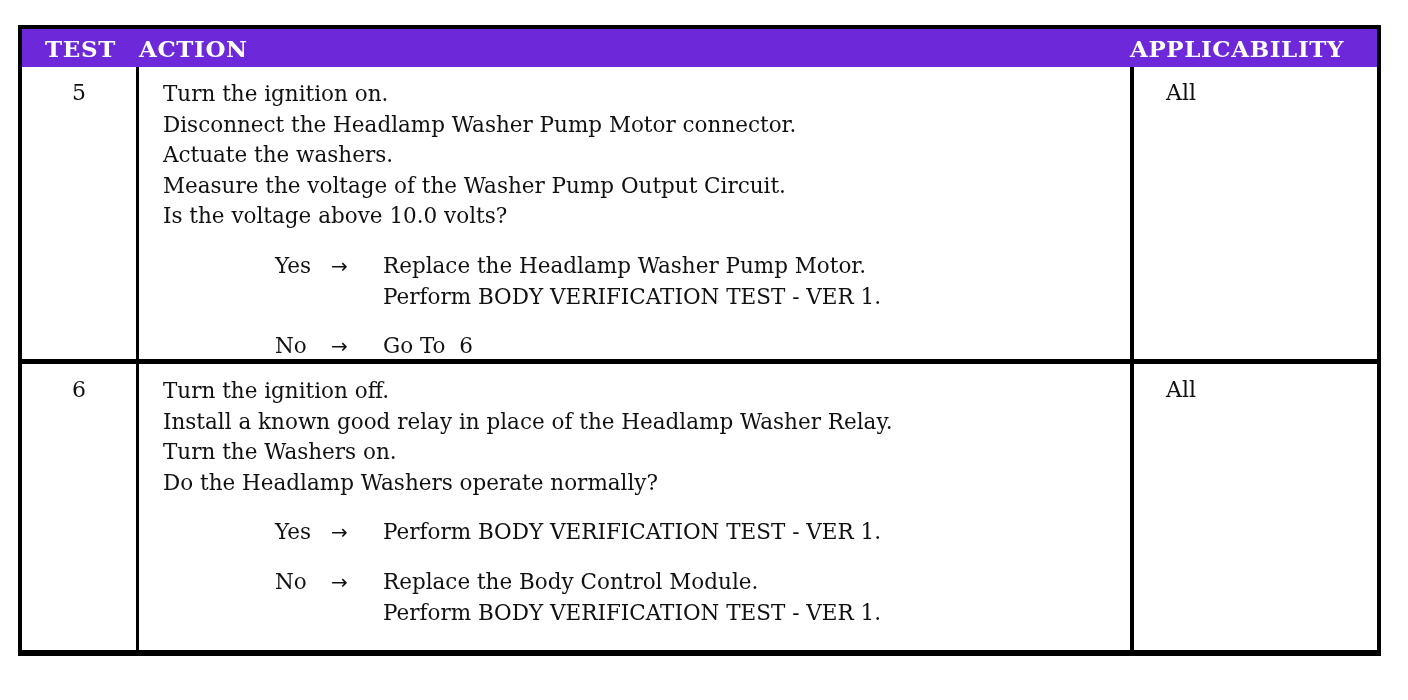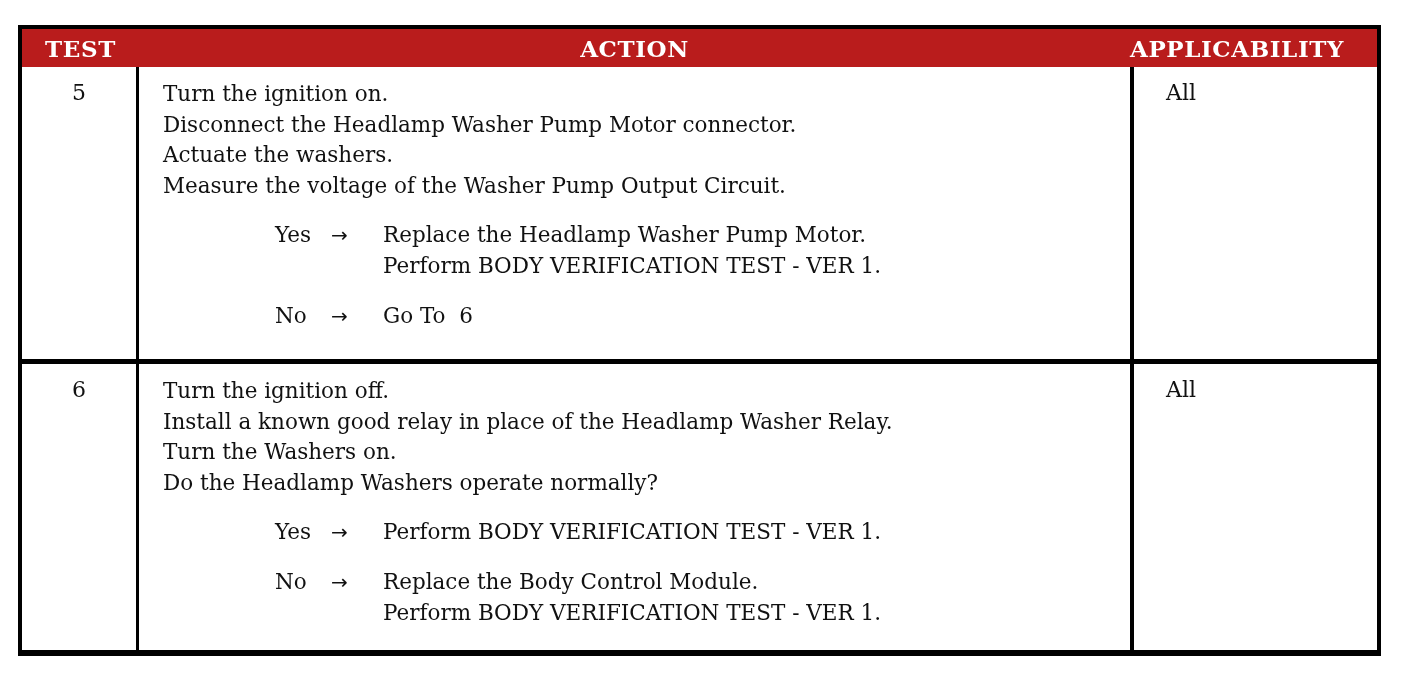--- a/index.html
+++ b/index.html
@@ -21,21 +21,21 @@
     position: absolute;
     left: 18px;
     top: 25px;
     width: 1355px;
     border: 4px solid #000000;
     border-bottom-width: 6px;
     background: #ffffff;
   }
   .thead {
     display: flex;
-    background: #b91c1c;
+    background: #6d28d9;
     color: #ffffff;
     height: 38px;
     align-items: center;
     font-weight: bold;
     font-size: 23px;
     letter-spacing: 0.6px;
   }
   .trow {
     display: flex;
     background: #ffffff;
@@ -103,31 +103,32 @@
   }
 </style>
 </head>
 <body>
 
 <div class="page">
   <div class="diag-table">
 
     <div class="thead">
       <div class="col-test">TEST</div>
-      <div class="col-action" style="text-align:center;">ACTION</div>
+      <div class="col-action" style="">ACTION</div>
       <div class="col-appl">APPLICABILITY</div>
     </div>
 
     <div class="trow row-5">
       <div class="td col-test">5</div>
       <div class="td col-action">
         <div class="action-line">Turn the ignition on.</div>
         <div class="action-line">Disconnect the Headlamp Washer Pump Motor connector.</div>
         <div class="action-line">Actuate the washers.</div>
         <div class="action-line">Measure the voltage of the Washer Pump Output Circuit.</div>
+        <div class="action-line">Is the voltage above 10.0 volts?</div>
 
         <div class="decision">
           <span class="answer">Yes</span>
           <span class="arrow">→</span>
           <span class="results">
             <div class="result-line">Replace the Headlamp Washer Pump Motor.</div>
             <div class="result-line">Perform BODY VERIFICATION TEST - VER 1.</div>
           </span>
         </div>
 

